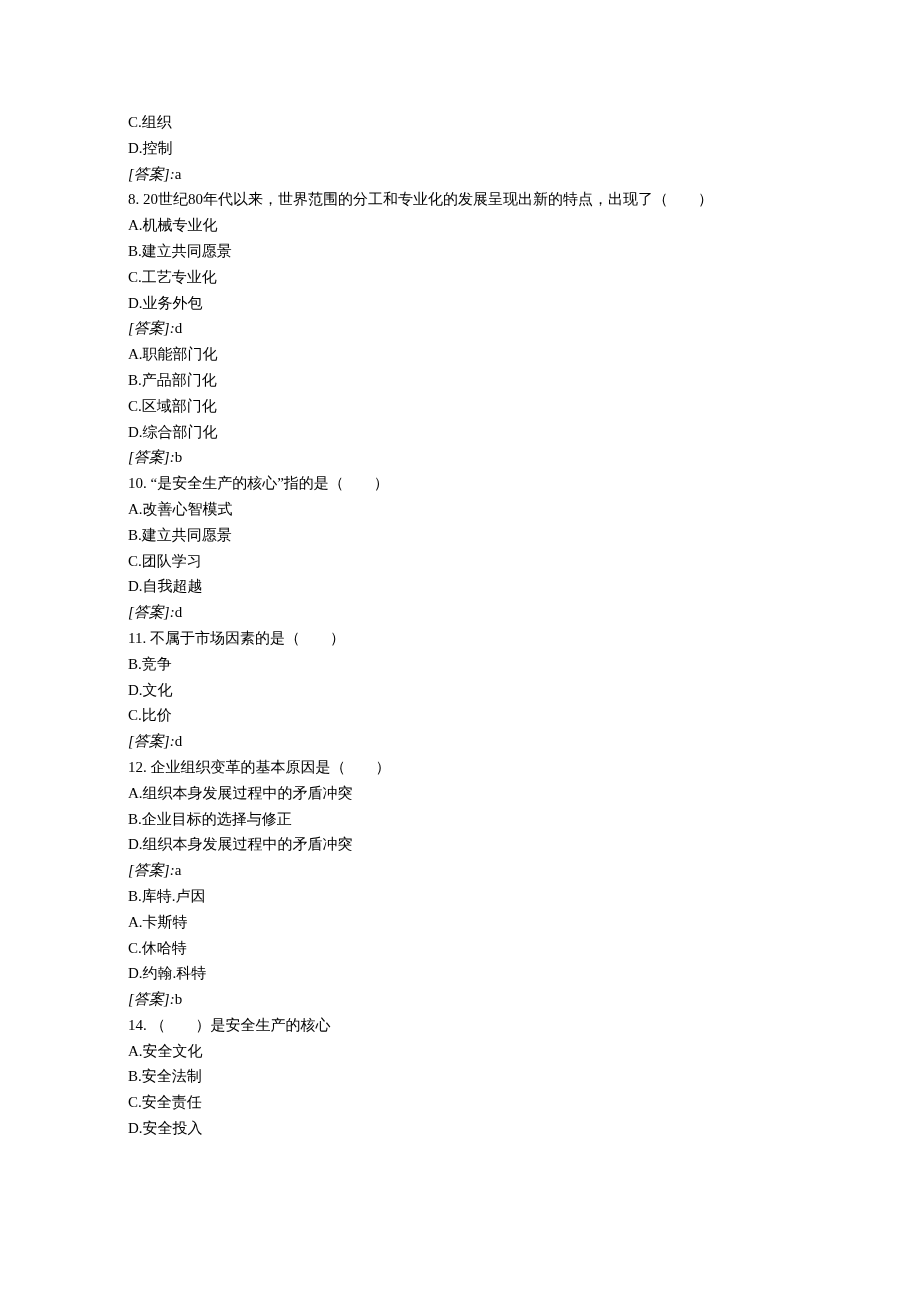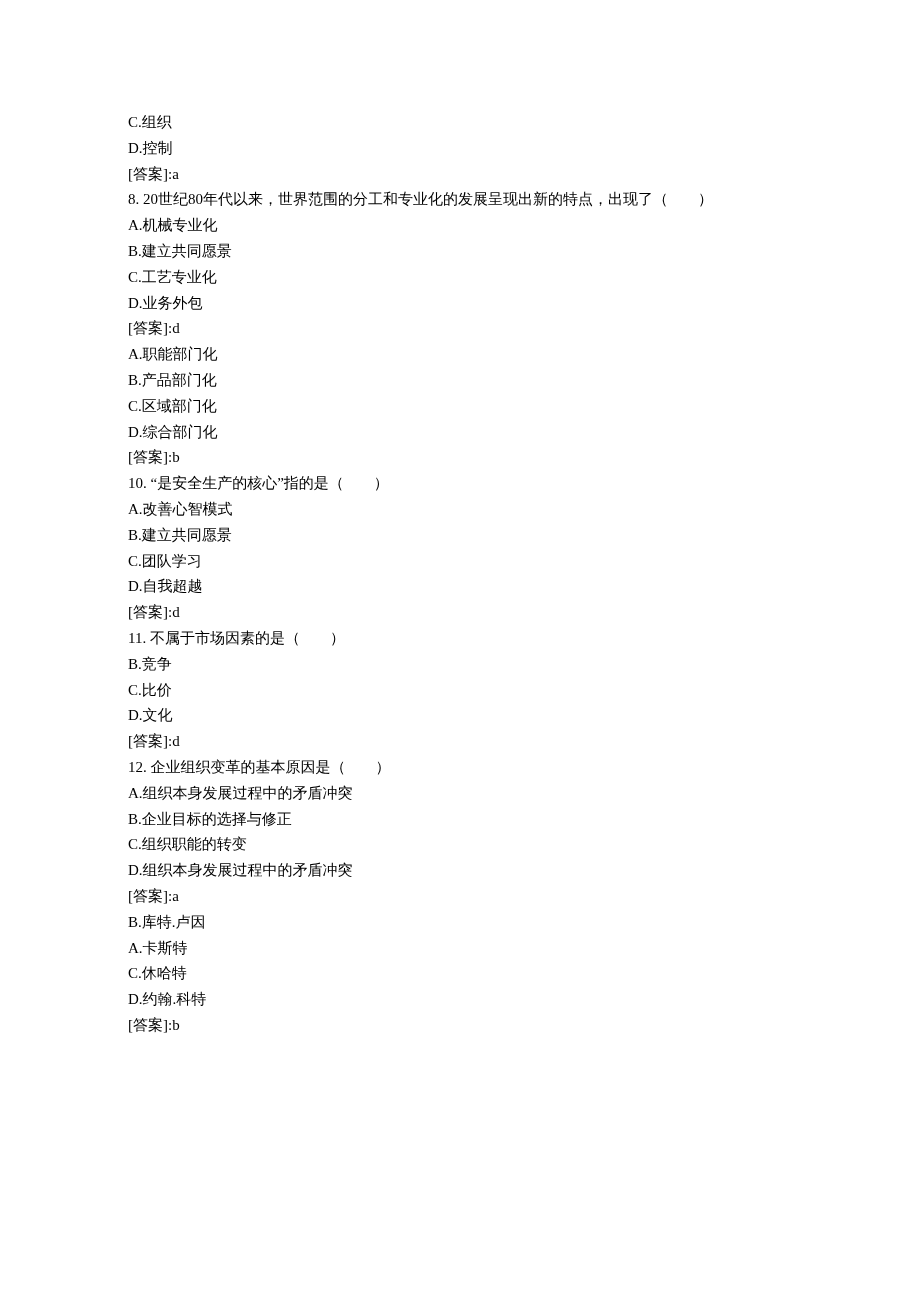--- a/index.html
+++ b/index.html
@@ -8,21 +8,21 @@
       height: 1302px;
       background: #ffffff;
       font-family: "SimSun", "宋体", serif;
       font-size: 15px;
       line-height: 1.72;
       color: #000000;
       padding: 110px 0 0 128px;
     }
     .content { white-space: normal; }
     .line { display: block; }
-    .answer-label { letter-spacing: 0; }
+    .answer-label { letter-spacing: 0; font-style: italic; }
   </style>
 </head>
 <body>
 
 <div class="content">
 
   <span class="line">C.组织</span>
   <span class="line">D.控制</span>
   <span class="line"><span class="answer-label">[答案]:</span><span>a</span></span>
 
@@ -48,36 +48,42 @@
     <span class="line">A.改善心智模式</span>
     <span class="line">B.建立共同愿景</span>
     <span class="line">C.团队学习</span>
     <span class="line">D.自我超越</span>
     <span class="line"><span class="answer-label">[答案]:</span><span>d</span></span>
   </div>
 
   <div>
     <span class="line"><span>11</span>. <span>不属于市场因素的是（　　）</span></span>
     <span class="line">B.竞争</span>
+    <span class="line">D.文化</span>
     <span class="line">C.比价</span>
-    <span class="line">D.文化</span>
     <span class="line"><span class="answer-label">[答案]:</span><span>d</span></span>
   </div>
 
   <div>
     <span class="line"><span>12</span>. <span>企业组织变革的基本原因是（　　）</span></span>
     <span class="line">A.组织本身发展过程中的矛盾冲突</span>
     <span class="line">B.企业目标的选择与修正</span>
-    <span class="line">C.组织职能的转变</span>
     <span class="line">D.组织本身发展过程中的矛盾冲突</span>
     <span class="line"><span class="answer-label">[答案]:</span><span>a</span></span>
   </div>
 
   <div>
     <span class="line">B.库特.卢因</span>
     <span class="line">A.卡斯特</span>
     <span class="line">C.休哈特</span>
     <span class="line">D.约翰.科特</span>
     <span class="line"><span class="answer-label">[答案]:</span><span>b</span></span>
   </div>
 
+  <div>
+    <span class="line"><span>14</span>. <span>（　　）是安全生产的核心</span></span>
+    <span class="line">A.安全文化</span>
+    <span class="line">B.安全法制</span>
+    <span class="line">C.安全责任</span>
+    <span class="line">D.安全投入</span>
+  </div>
 
 </div>
 
 </body></html>

